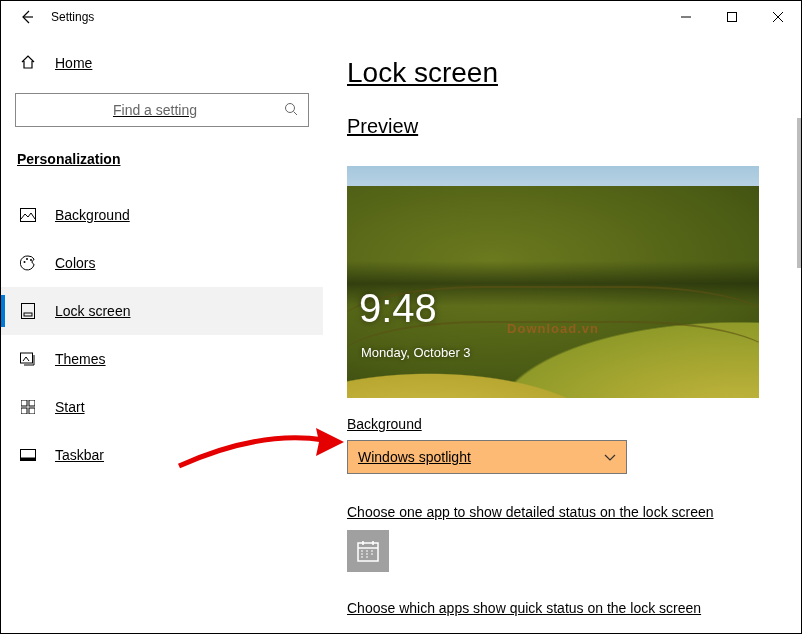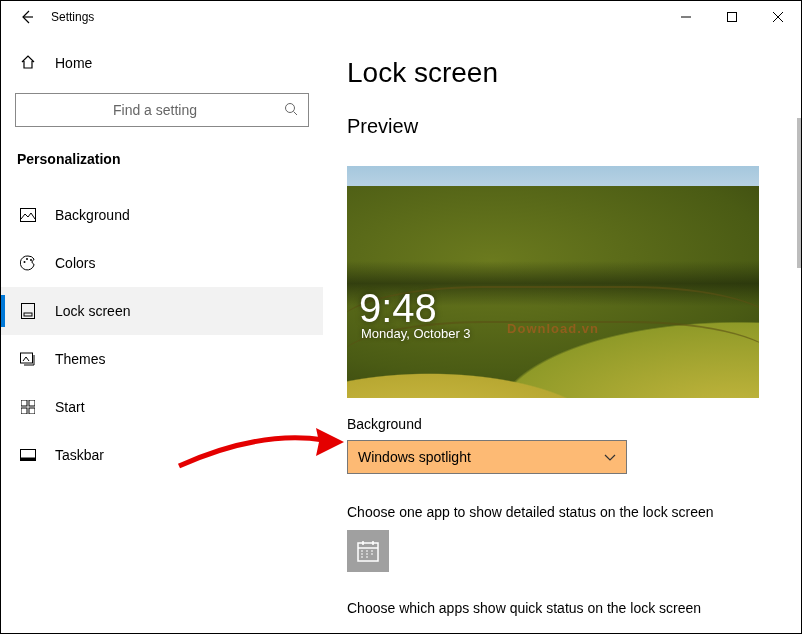--- a/index.html
+++ b/index.html
@@ -44,20 +44,21 @@
   width: 46px;
   height: 32px;
   display: flex;
   align-items: center;
   justify-content: center;
 }
 .body {
   display: flex;
   flex: 1;
   min-height: 0;
+  text-decoration: underline;
 }
 .sidebar {
   width: 322px;
   padding: 10px 0 0 0;
   background: #fff;
   position: relative;
 }
 .home-row {
   display: flex;
   align-items: center;
@@ -178,21 +179,21 @@
   left: 12px;
   top: 120px;
   color: #fff;
   font-size: 40px;
   font-weight: 300;
   text-shadow: 0 0 6px rgba(0,0,0,0.5);
 }
 .preview .date {
   position: absolute;
   left: 14px;
-  top: 160px;
+  top: 179px;
   color: #fff;
   font-size: 13px;
   text-shadow: 0 0 4px rgba(0,0,0,0.5);
 }
 .preview .watermark {
   position: absolute;
   left: 50%;
   top: 155px;
   transform: translateX(-50%);
   font-size: 13px;

